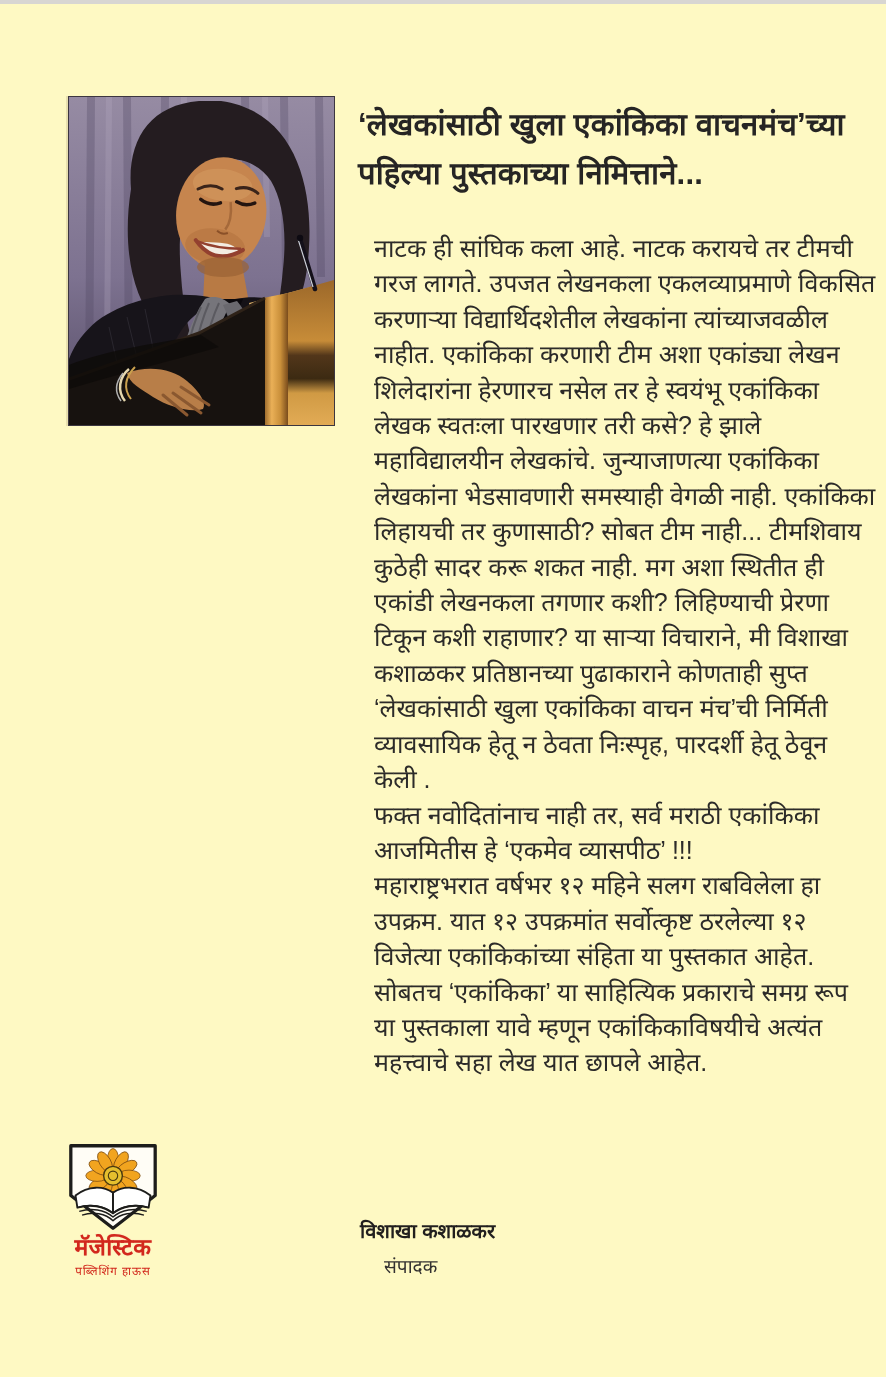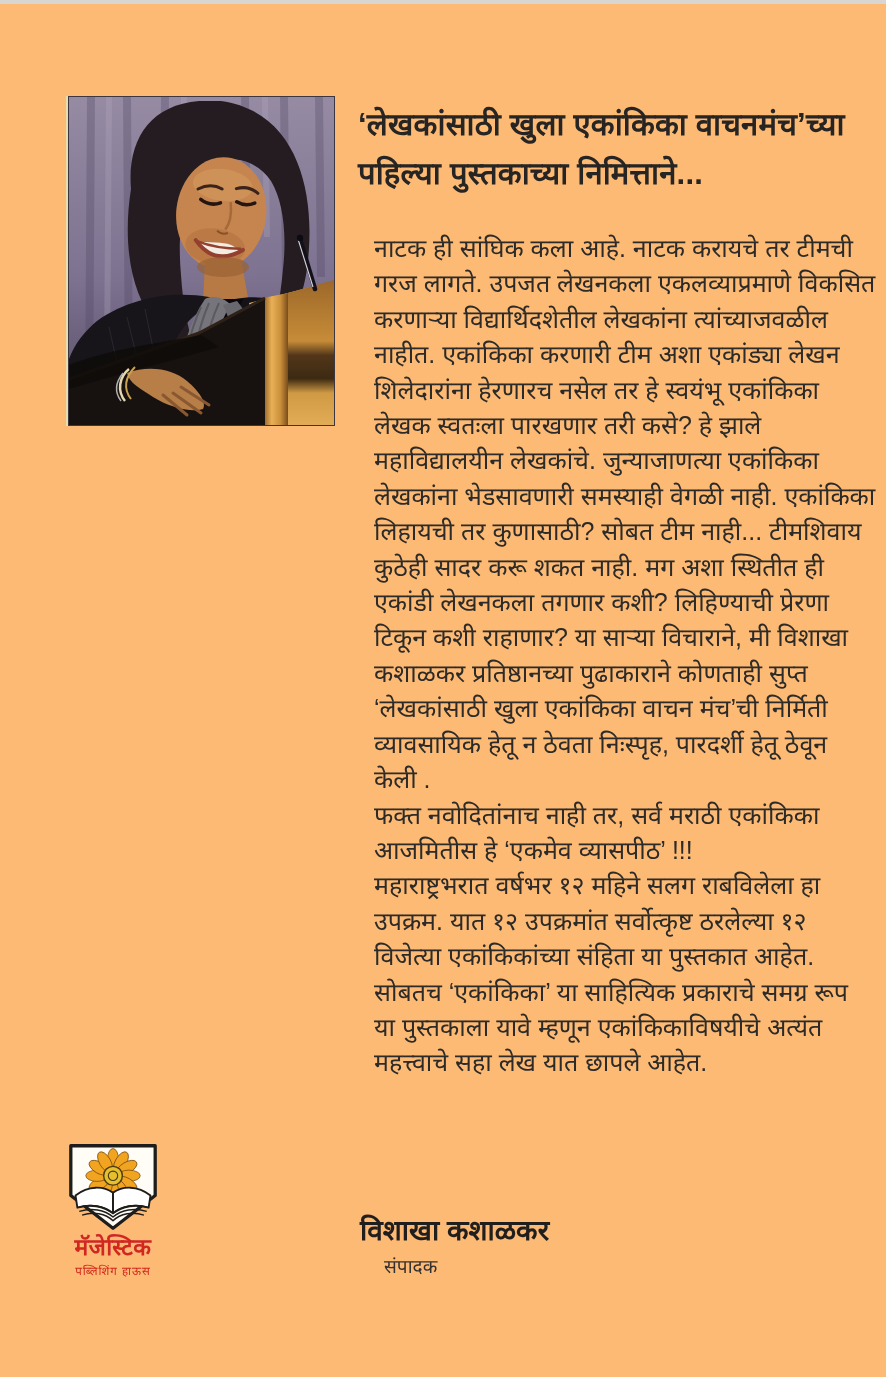--- a/index.html
+++ b/index.html
@@ -1,19 +1,19 @@
 <!DOCTYPE html>
 <html><head>
 <meta charset="utf-8">
 <style>
   html,body{margin:0;padding:0;background:#e9e9e9;}
   .page{
     position:relative;
     width:886px;height:1377px;
-    background:#fdba74;
+    background:#fef9c3;
     overflow:hidden;
     font-family:"Liberation Sans","DejaVu Sans",sans-serif;
     margin:0 auto;
   }
   .scan-edge{
     position:absolute;left:0;top:0;width:886px;height:4px;
     background:#d8d6d2;
   }
   .photo{
     position:absolute;left:68px;top:96px;width:265px;height:328px;
@@ -46,21 +46,21 @@
     font-size:23px;font-weight:700;letter-spacing:.5px;
     color:#d2281c;line-height:26px;
     text-shadow:0 0 1px #f3b9a8;
   }
   .pub-sub{
     font-size:11.5px;font-weight:400;letter-spacing:1px;
     color:#d2281c;margin-top:3px;
   }
   .author-name{
     position:absolute;left:360px;top:1214px;
-    font-size:28px;font-weight:700;color:#211f1e;line-height:34px;
+    font-size:20px;font-weight:700;color:#211f1e;line-height:34px;
   }
   .author-role{
     position:absolute;left:362px;top:1255px;
     font-size:19px;color:#333130;line-height:23px;margin-left:22px;
   }
 </style>
 </head>
 <body>
 
 <div class="page">

